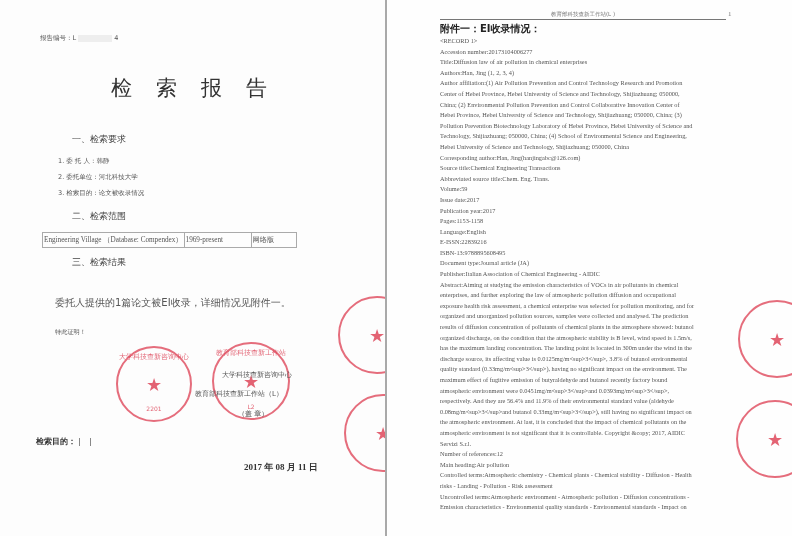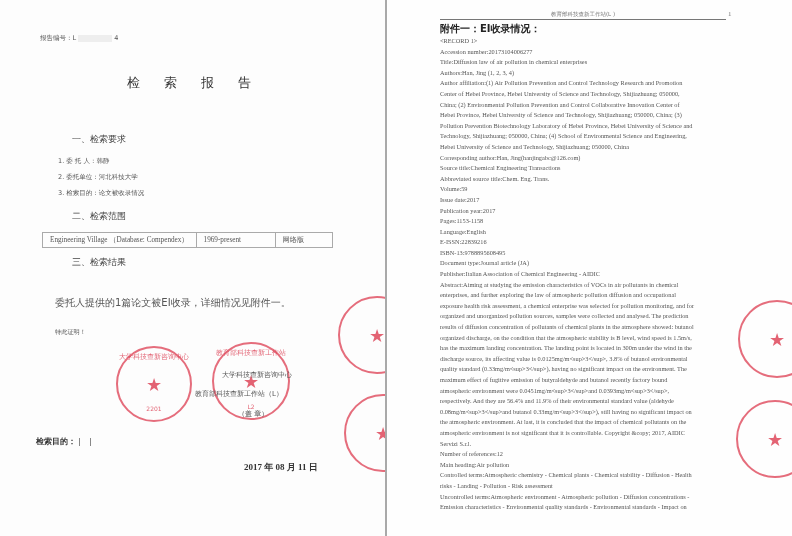--- a/index.html
+++ b/index.html
@@ -10,25 +10,25 @@
     color:#333;
   }
   .page { position:absolute; top:0; height:536px; background:#fdfdfd; overflow:hidden; }
   #left-page { left:0; width:386px; }
   #right-page { left:388px; width:404px; background:#fefefe; }
   #divider { position:absolute; left:385px; top:0; width:2px; height:536px; background:#a9a9a9; }
 
   
   .report-no { position:absolute; left:40px; top:34px; font-size:6.5px; color:#555; font-family:"DejaVu Sans", sans-serif; }
   .report-no .blur { display:inline-block; width:34px; height:7px; background:#eeeeee; vertical-align:middle; margin:0 2px; }
-  .main-title { position:absolute; left:0; width:386px; top:74px; text-align:center; font-size:13px; letter-spacing:24px; color:#333; font-family:"DejaVu Sans", sans-serif; padding-left:16px; box-sizing:border-box; }
+  .main-title { position:absolute; left:0; width:386px; top:74px; text-align:center; font-size:21px; letter-spacing:24px; color:#333; font-family:"DejaVu Sans", sans-serif; padding-left:16px; box-sizing:border-box; }
   .sec { position:absolute; left:40px; font-size:9px; color:#444; font-family:Liberation Sans, sans-serif;margin-left:32px; }
   .item { position:absolute; left:58px; font-size:6.5px; color:#555; font-family:"DejaVu Sans", sans-serif; }
   .scope-table { position:absolute; left:42px; top:232px; border-collapse:collapse; font-size:7.2px; color:#555; }
-  .scope-table td { border:1px solid #aaa; padding:2px 7px; height:10px; white-space:nowrap; }
+  .scope-table td { border:1px solid #aaa; padding:2px 1px; height:10px; white-space:nowrap; }
   .result-text { position:absolute; left:55px; top:296px; font-size:10px; color:#555; font-family:"DejaVu Sans", sans-serif; }
   .cert { position:absolute; left:55px; top:328px; font-size:6.2px; color:#555; font-family:"DejaVu Sans", sans-serif; }
   .org1 { position:absolute; left:222px; top:370px; font-size:7px; color:#555; font-family:"DejaVu Sans", sans-serif; }
   .org2 { position:absolute; left:195px; top:389px; font-size:7px; color:#555; font-family:"DejaVu Sans", sans-serif;text-align:center; }
   .seal-label { position:absolute; left:238px; top:409px; font-size:7px; color:#555; font-family:"DejaVu Sans", sans-serif; }
   .reporter { position:absolute; left:36px; top:436px; font-size:8px; font-weight:bold; color:#333; }
   .reporter .blur { display:inline-block; width:10px; height:8px; border-left:1px solid #888; border-right:1px solid #888; margin-left:3px; vertical-align:middle; }
   .date { position:absolute; left:244px; top:461px; font-size:9px; font-weight:bold; color:#333; }
 
   

